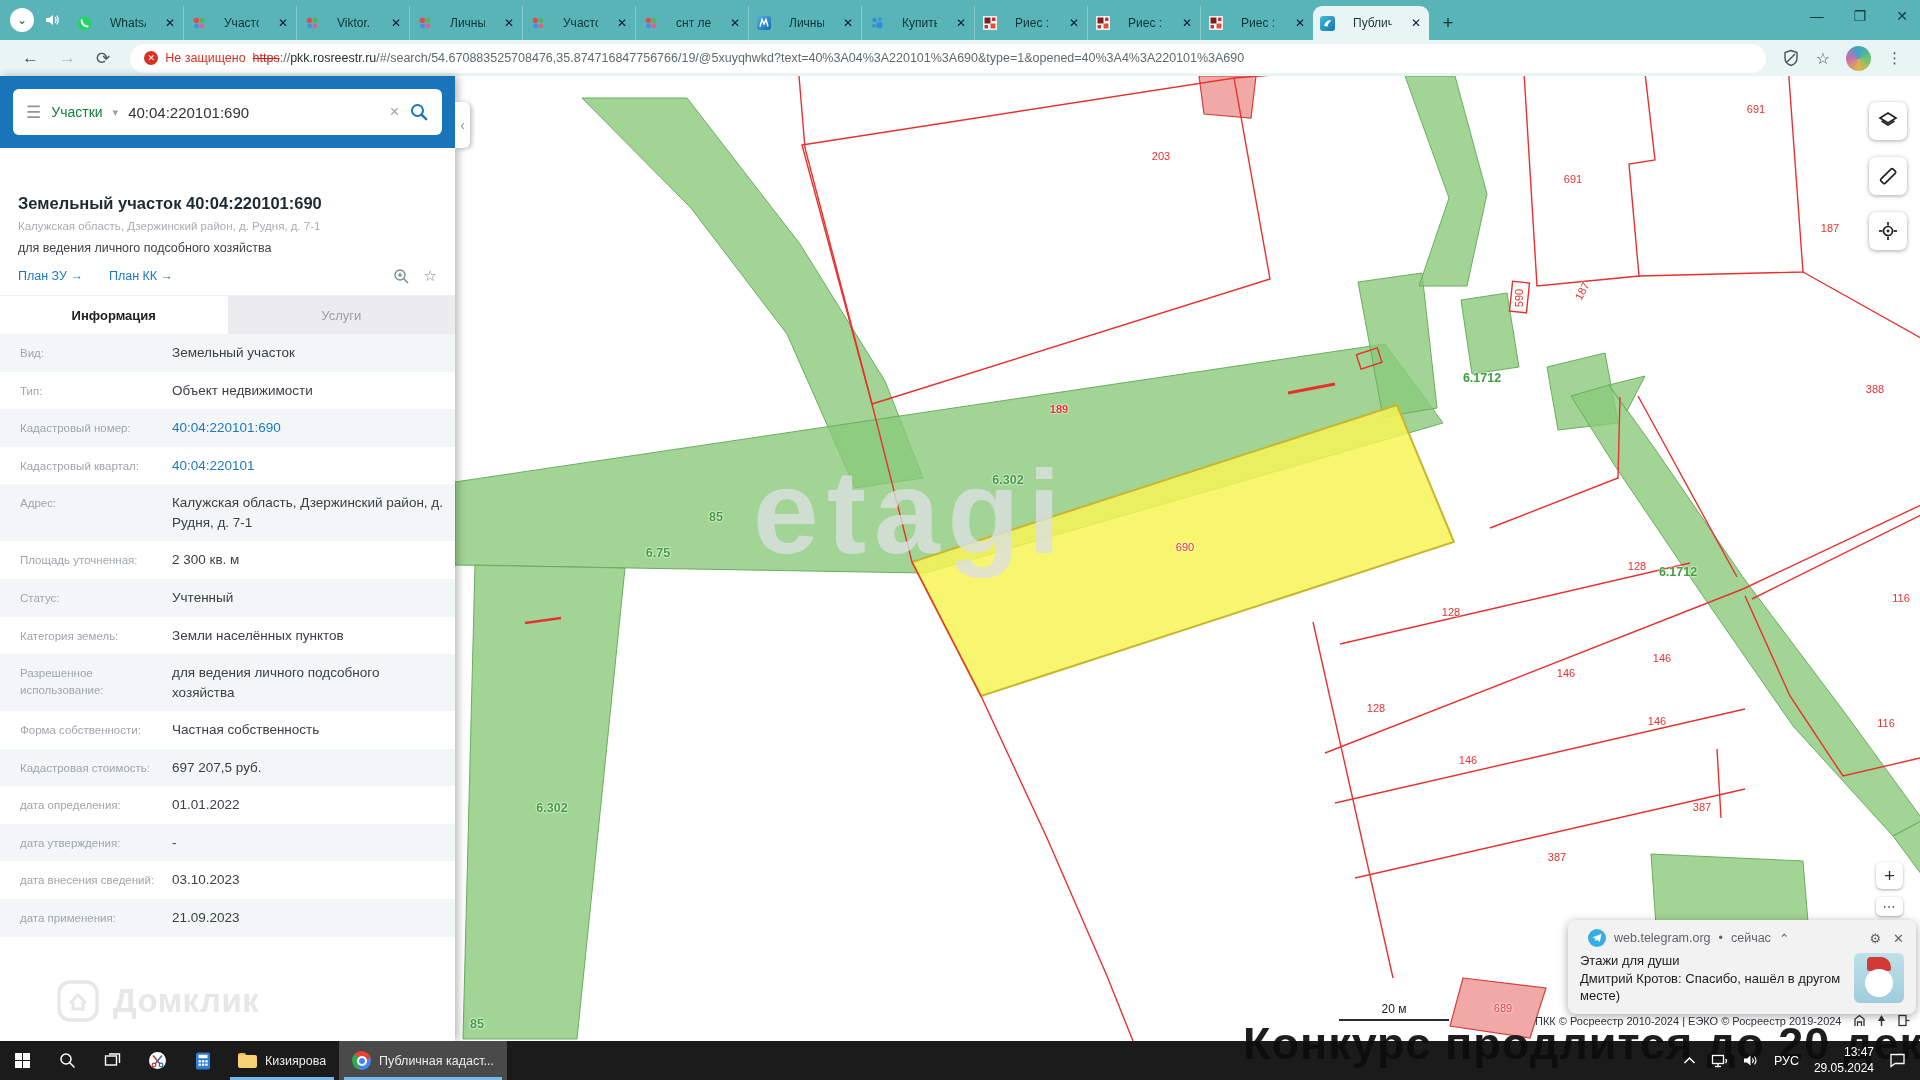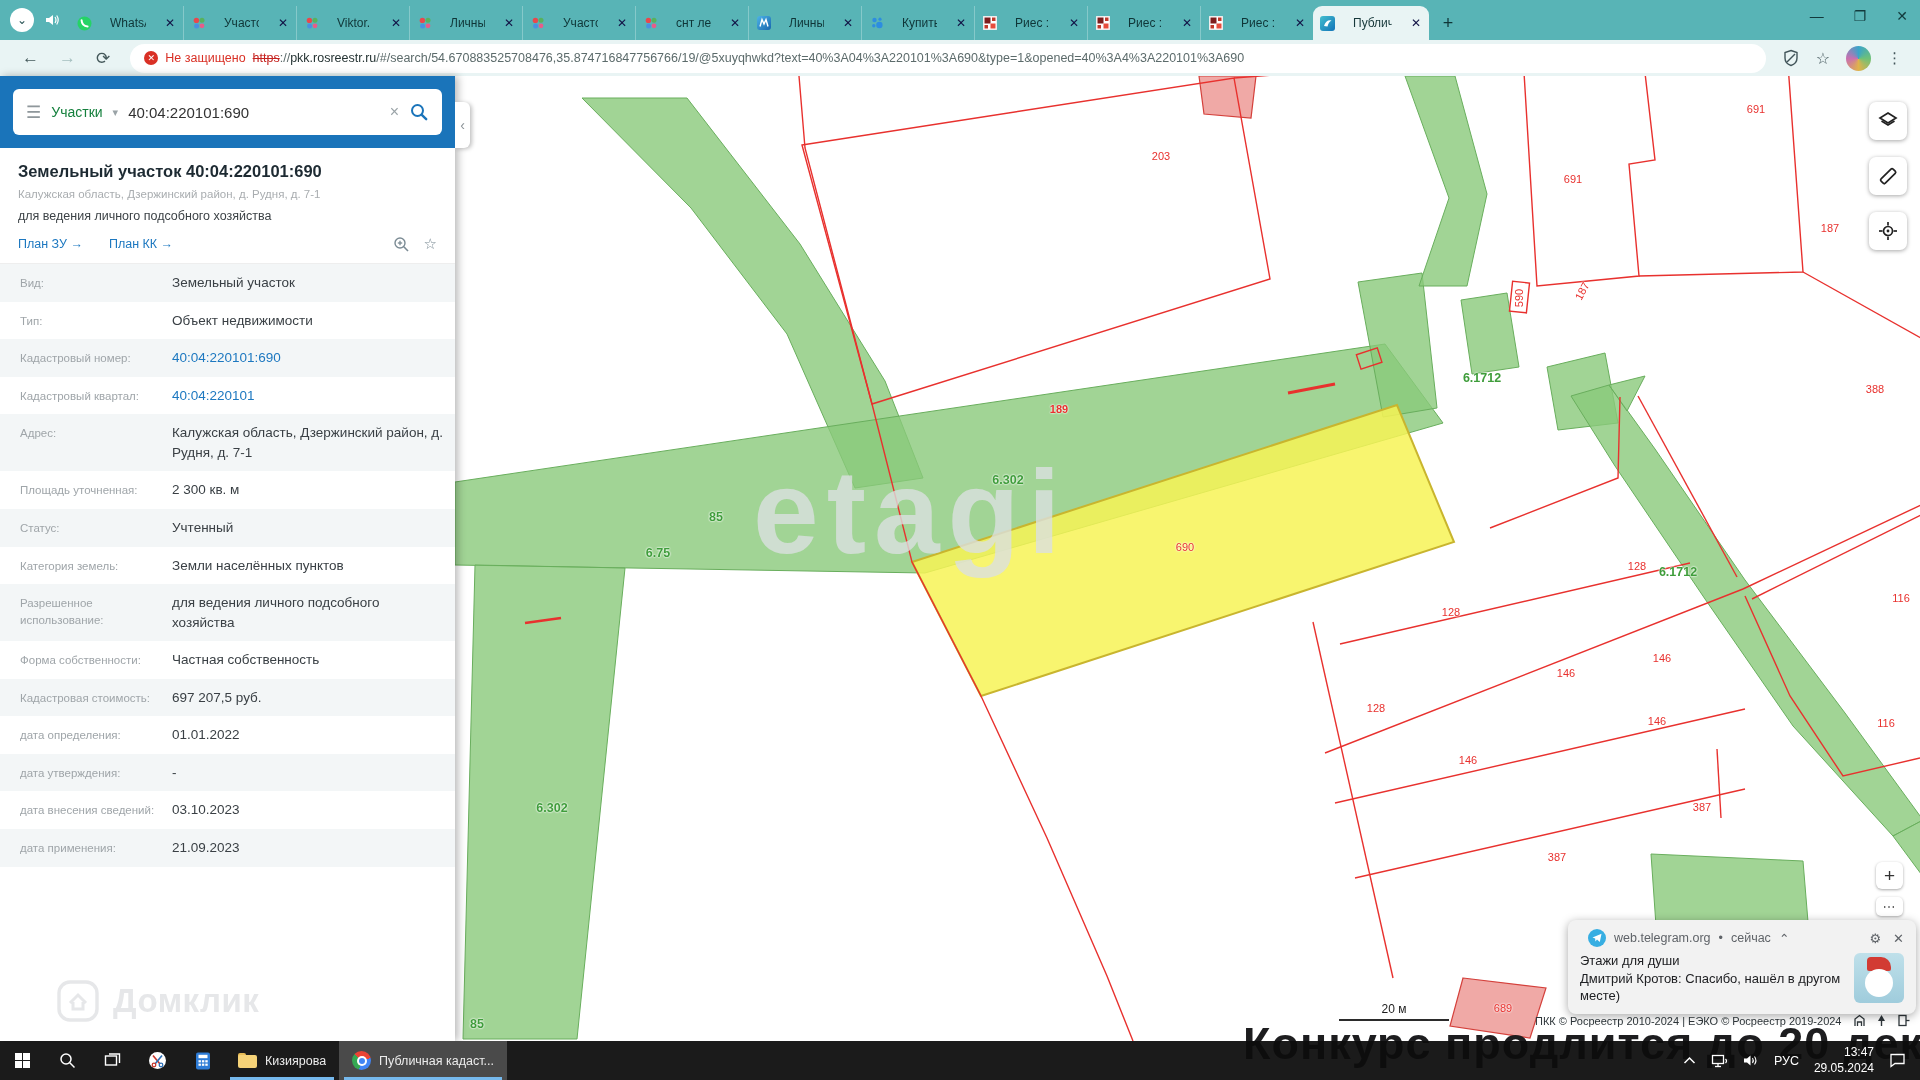--- a/index.html
+++ b/index.html
@@ -39,21 +39,21 @@
 
   
   .sidebar { position:relative; width:455px; height:100%; background:#fff; box-shadow:3px 0 8px rgba(0,0,0,.28); z-index:5; flex:none; }
   .s-head { background:#1a74ba; padding:13px 13px; }
   .s-input { background:#fff; border-radius:6px; height:46px; display:flex; align-items:center; padding:0 13px; gap:10px; }
   .burger { color:#8f979b; font-size:17px; }
   .cat { color:#15803d; font-size:14px; }
   .chev { color:#9aa3a7; font-size:11px; }
   .s-val { flex:1; font-size:15px; color:#333; }
   .clr { color:#9aa3a7; font-size:16px; }
-  .s-title-block { padding:14px 18px 10px 18px; border-bottom:1px solid #eee; }
+  .s-title-block { padding:14px 18px 10px 18px; border-bottom:1px solid #eee;margin-top:32px; }
   .s-title { font-size:16.5px; font-weight:bold; color:#1d2a32; }
   .s-sub { font-size:11.5px; color:#a9adb0; margin-top:7px; }
   .s-usage { font-size:12.5px; color:#3c4246; margin-top:9px; }
   .s-links { display:flex; align-items:center; gap:26px; margin-top:12px; }
   .s-link { color:#1d78c0; font-size:12.5px; }
   .s-lic { margin-left:auto; display:flex; gap:14px; color:#7b8b94; font-size:15px; align-items:center;}
   .s-tabs { display:flex; height:38px; background:#ececee; }
   .s-tab { flex:1; display:flex; align-items:center; justify-content:center; font-size:13px; color:#9aa0a6; }
   .s-tab.active { background:#fff; color:#222; font-weight:bold; }
   .info-row { display:flex; padding:9px 6px 9px 20px; }
@@ -332,20 +332,24 @@
           <span class="s-lic">
             <svg width="17" height="17" viewBox="0 0 17 17">
                 <circle cx="7" cy="7" r="5" fill="none" stroke="#7b8b94" stroke-width="1.4"></circle>
                 <line x1="10.8" y1="10.8" x2="15" y2="15" stroke="#7b8b94" stroke-width="1.6"></line>
                 <line x1="4.8" y1="7" x2="9.2" y2="7" stroke="#7b8b94" stroke-width="1.3"></line>
                 <line x1="7" y1="4.8" x2="7" y2="9.2" stroke="#7b8b94" stroke-width="1.3"></line>
               </svg>
             <span>☆</span>
           </span>
         </div>
+      </div>
+      <div class="s-tabs">
+        <div class="s-tab active">Информация</div>
+        <div class="s-tab">Услуги</div>
       </div>
       <div class="info-rows" id="info-rows">
           <div class="info-row">
             <div class="lab">Вид:</div>
             <div class="val">Земельный участок</div>
           </div>
           <div class="info-row">
             <div class="lab">Тип:</div>
             <div class="val">Объект недвижимости</div>
           </div>

